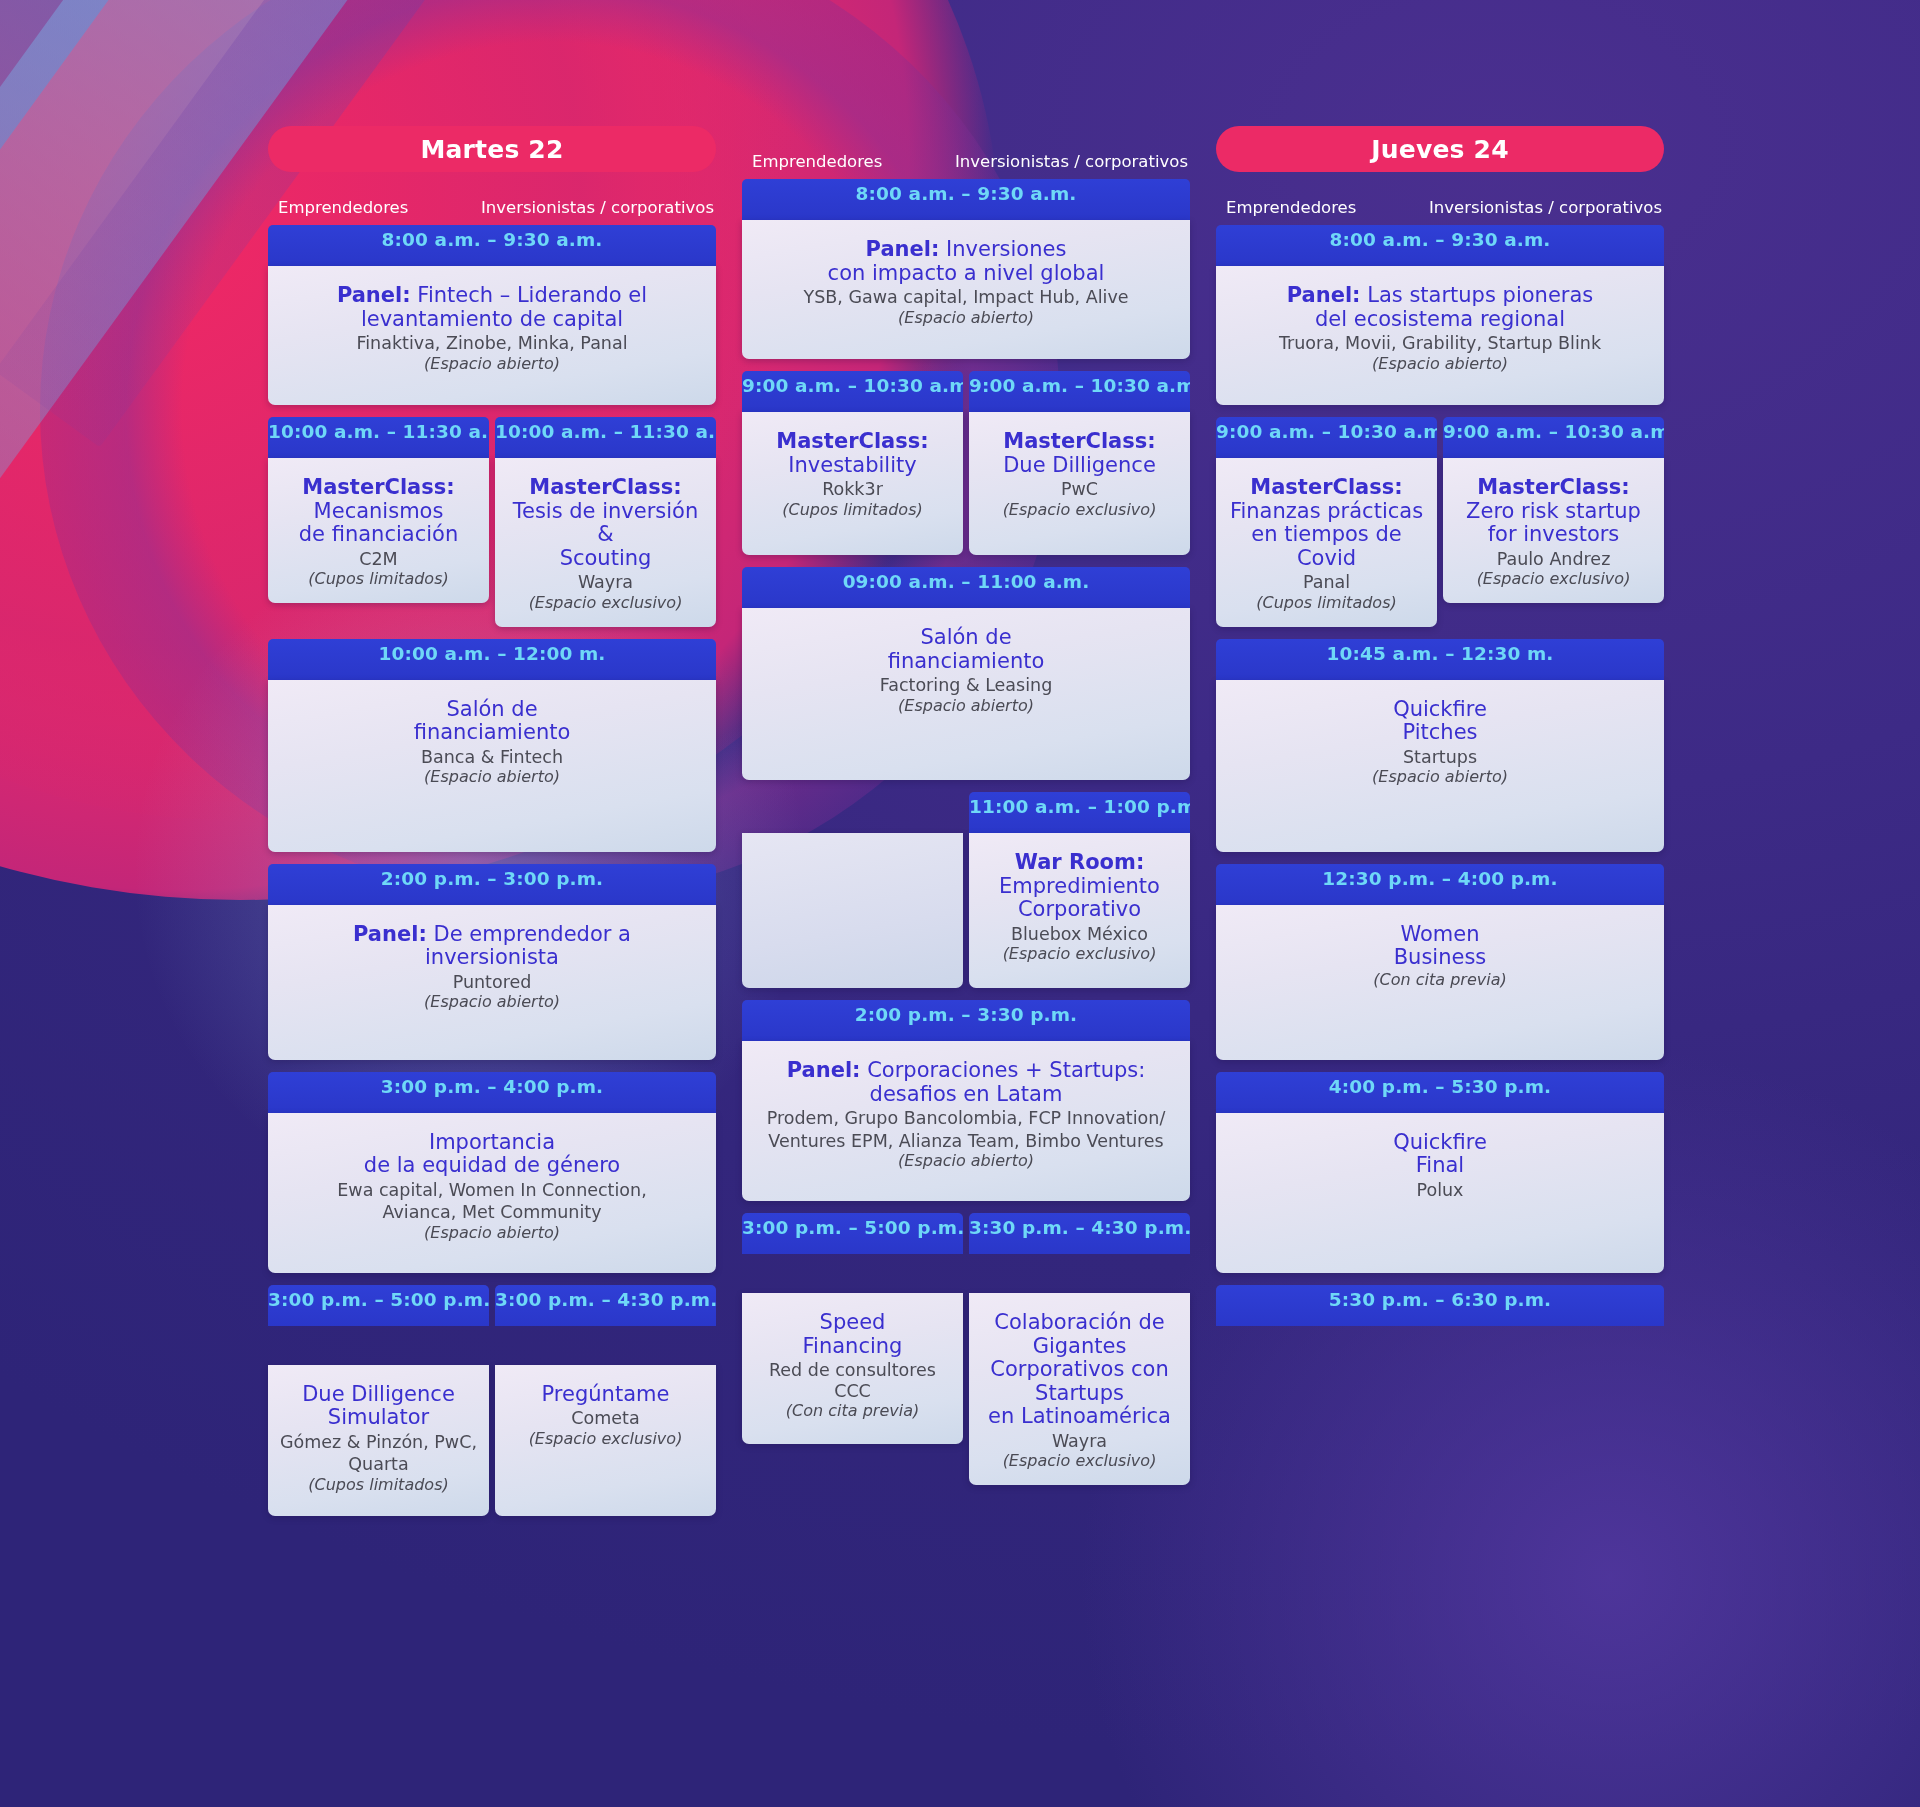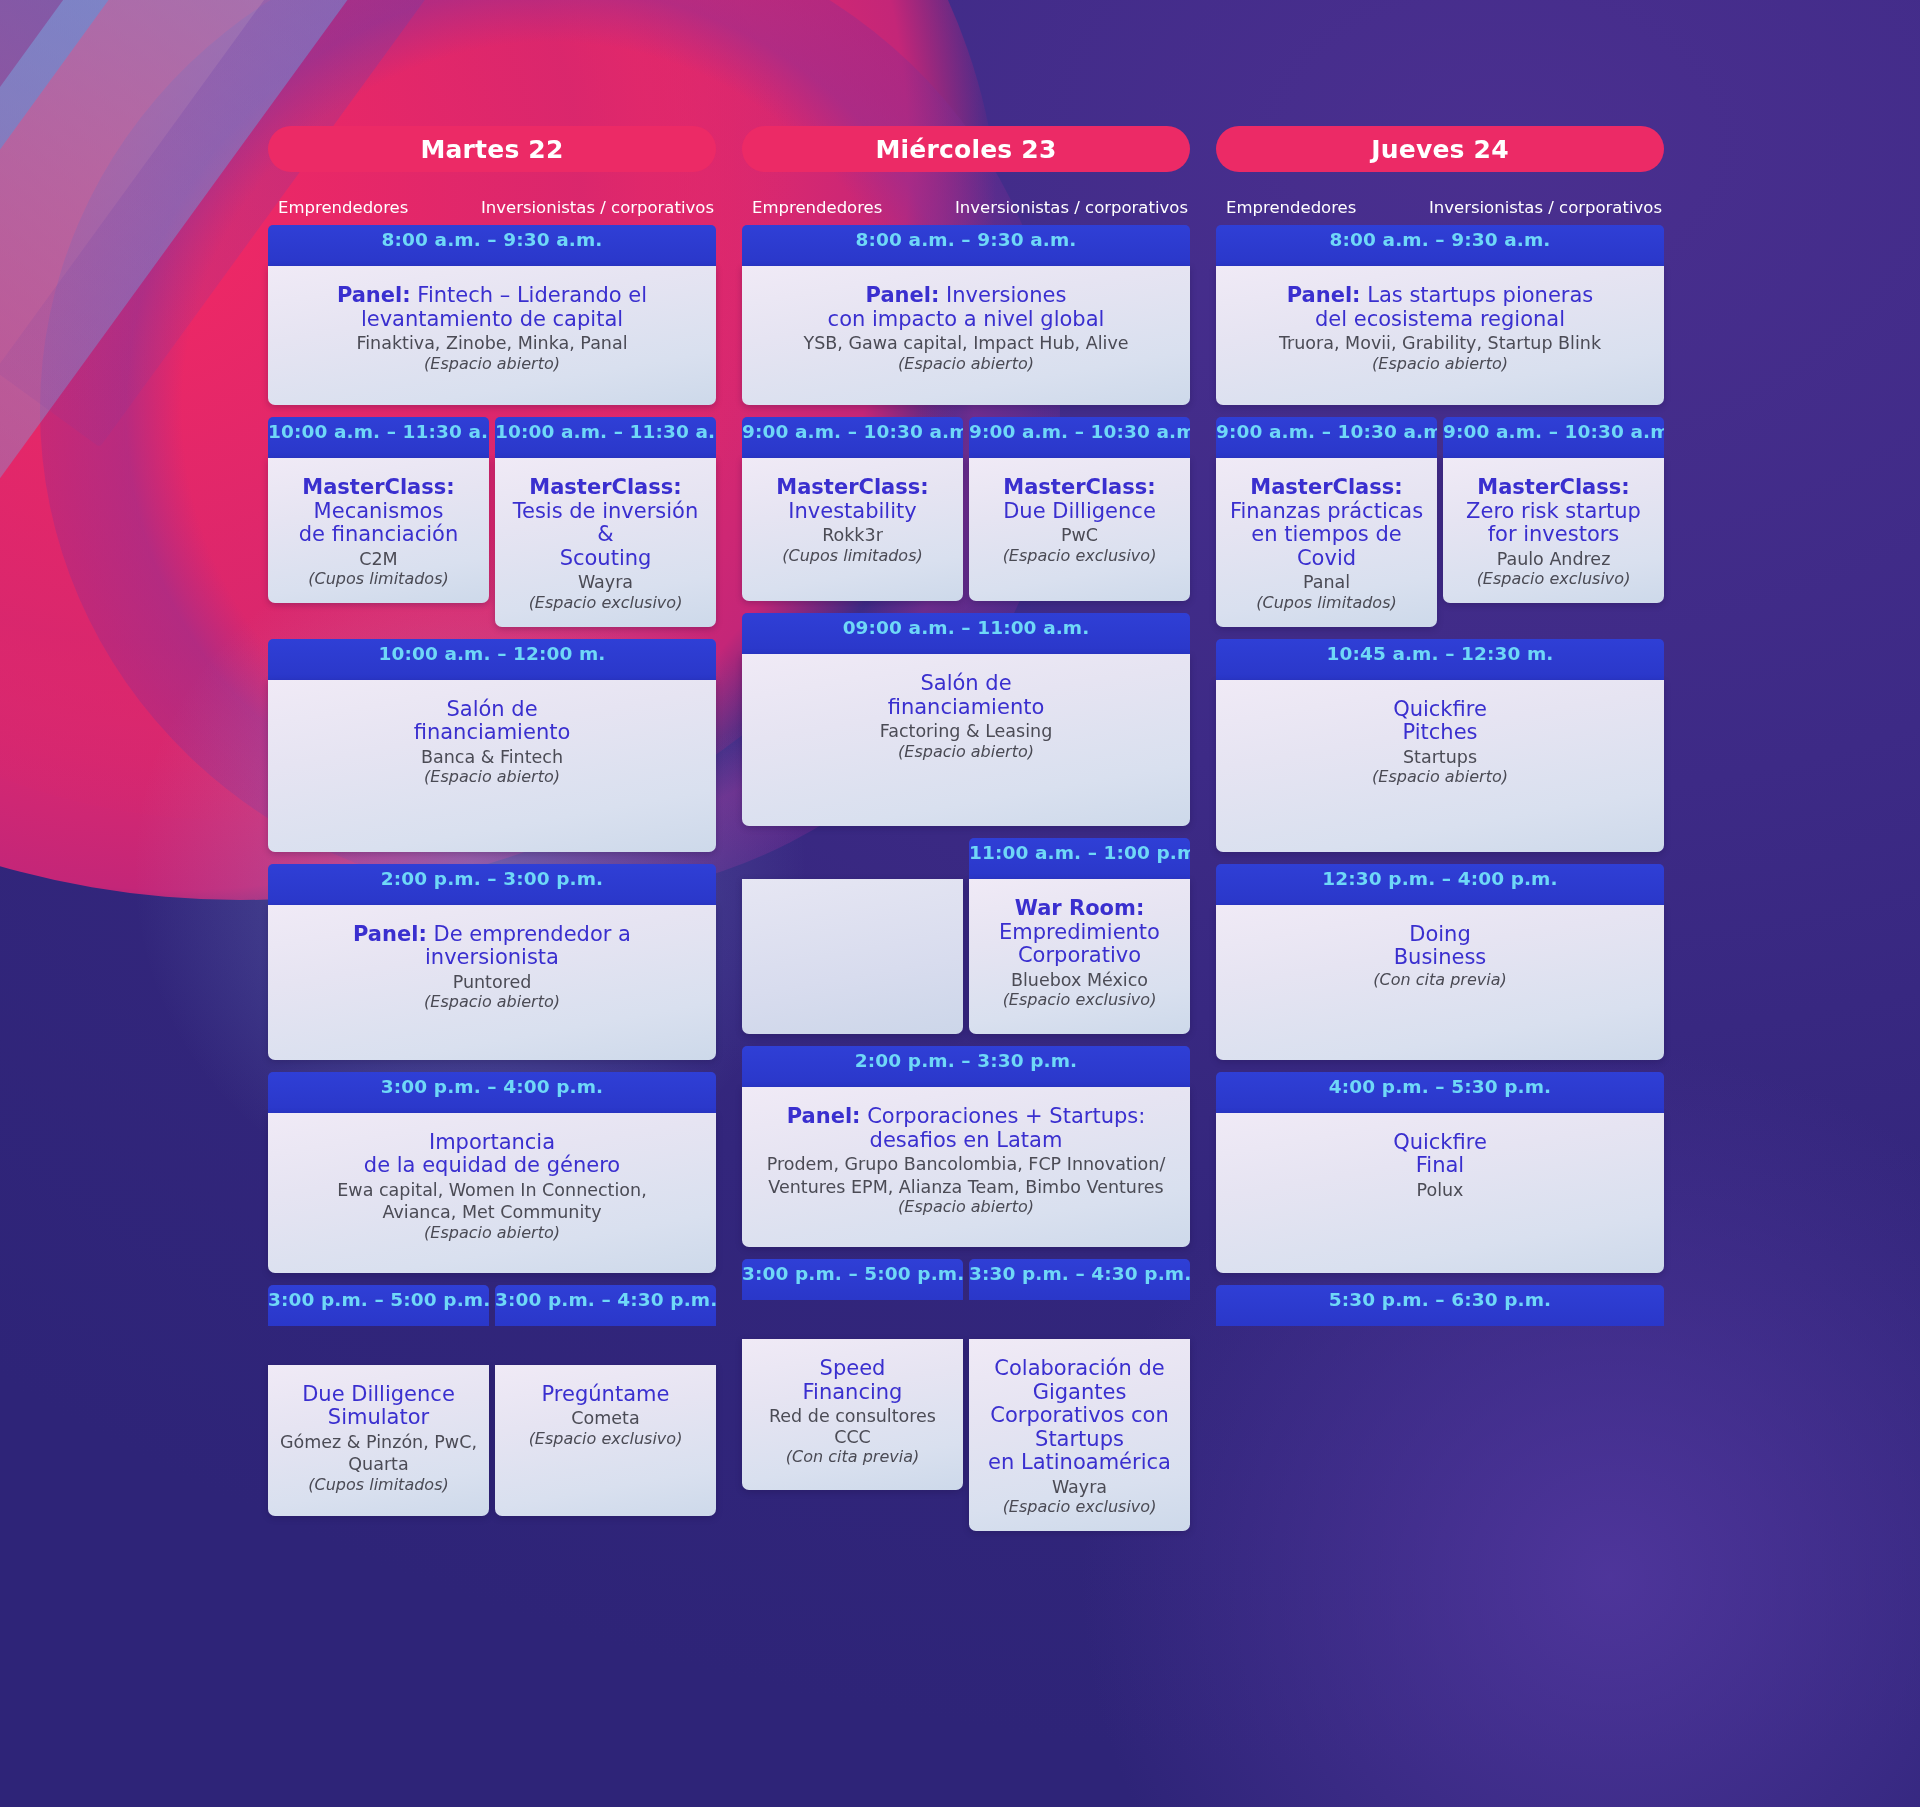--- a/index.html
+++ b/index.html
@@ -216,21 +216,20 @@
           <div class="time-bar">3:00 p.m. – 4:30 p.m.</div>
           <div class="card tall-f">
             <div class="t-title"><span class="norm">Pregúntame</span></div>
             <div class="t-sub">Cometa</div>
             <div class="t-note">(Espacio exclusivo)</div>
           </div>
         </div>
       </div>
     </div>
     <div class="day-col">
-      <div class="day-pill">Miércoles 23</div>
       <div class="audience-row">
         <div class="aud left">Emprendedores</div>
         <div class="aud right">Inversionistas / corporativos</div>
       </div>
       <div class="slot">
         <div>
           <div class="time-bar">8:00 a.m. – 9:30 a.m.</div>
           <div class="card tall-a">
             <div class="t-title"><span class="lead">Panel:</span><span class="norm"> Inversiones</span><br><span class="norm">con impacto a nivel global</span></div>
             <div class="t-sub">YSB, Gawa capital, Impact Hub, Alive</div>
@@ -351,21 +350,21 @@
             <div class="t-title"><span class="norm">Quickfire</span><br><span class="norm">Pitches</span></div>
             <div class="t-sub">Startups</div>
             <div class="t-note">(Espacio abierto)</div>
           </div>
         </div>
       </div>
       <div class="slot">
         <div>
           <div class="time-bar">12:30 p.m. – 4:00 p.m.</div>
           <div class="card tall-d">
-            <div class="t-title"><span class="norm">Doing</span><br><span class="norm">Business</span></div>
+            <div class="t-title"><span class="norm">Women</span><br><span class="norm">Business</span></div>
             <div class="t-note">(Con cita previa)</div>
           </div>
         </div>
       </div>
       <div class="slot">
         <div>
           <div class="time-bar">4:00 p.m.  – 5:30 p.m.</div>
           <div class="card tall-e">
             <div class="t-title"><span class="norm">Quickfire</span><br><span class="norm">Final</span></div>
             <div class="t-sub">Polux</div>

